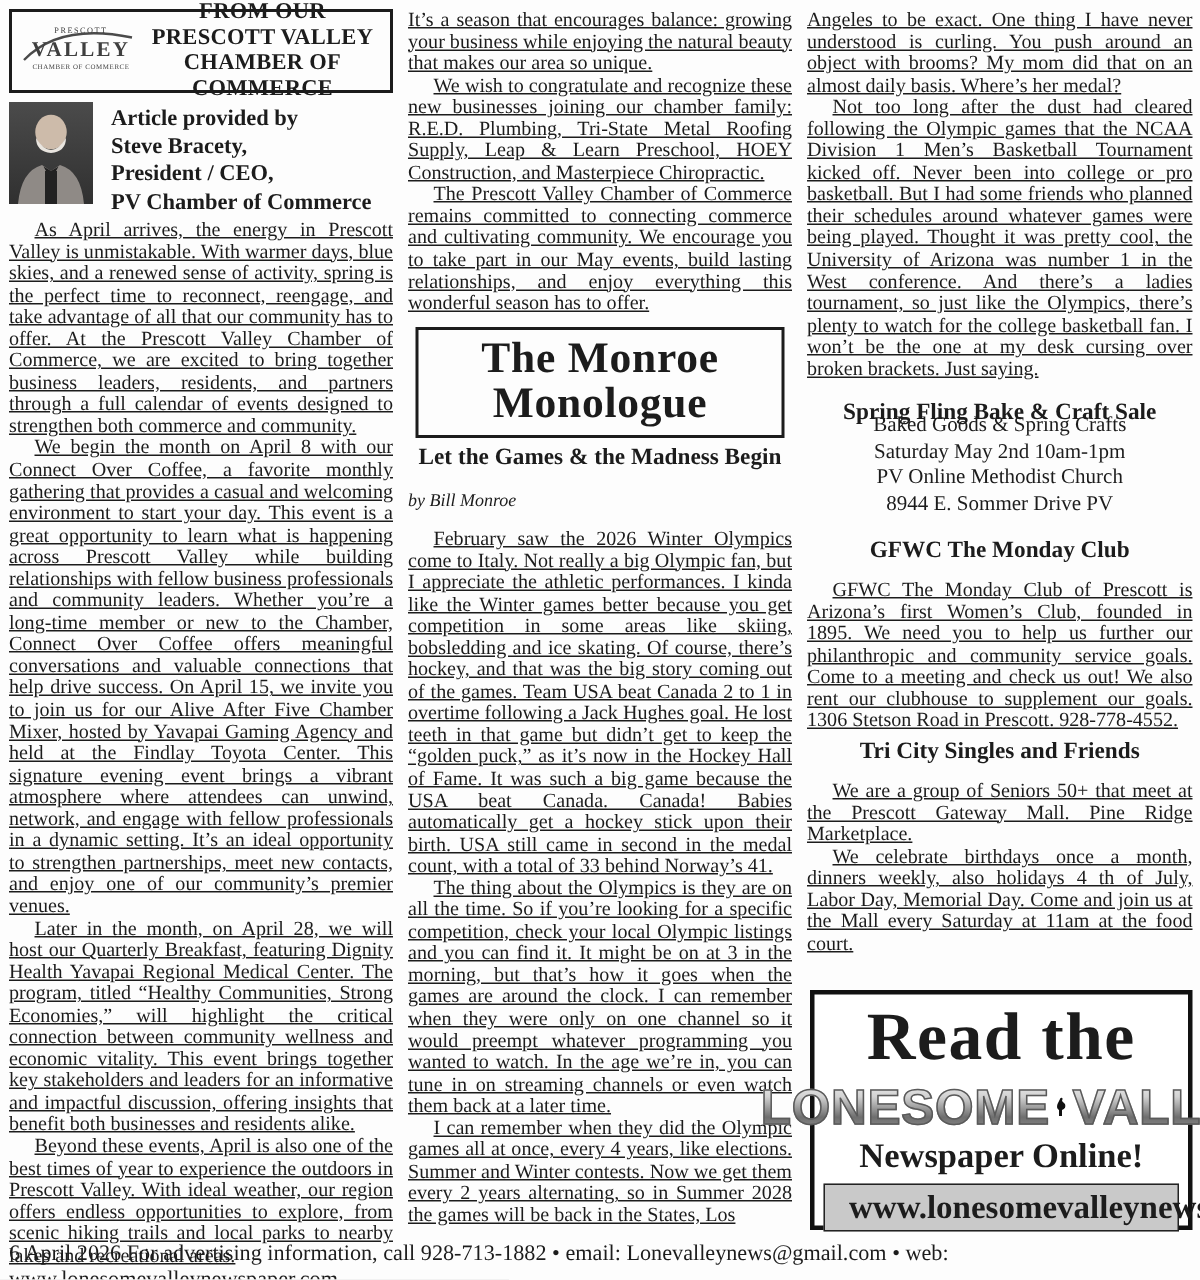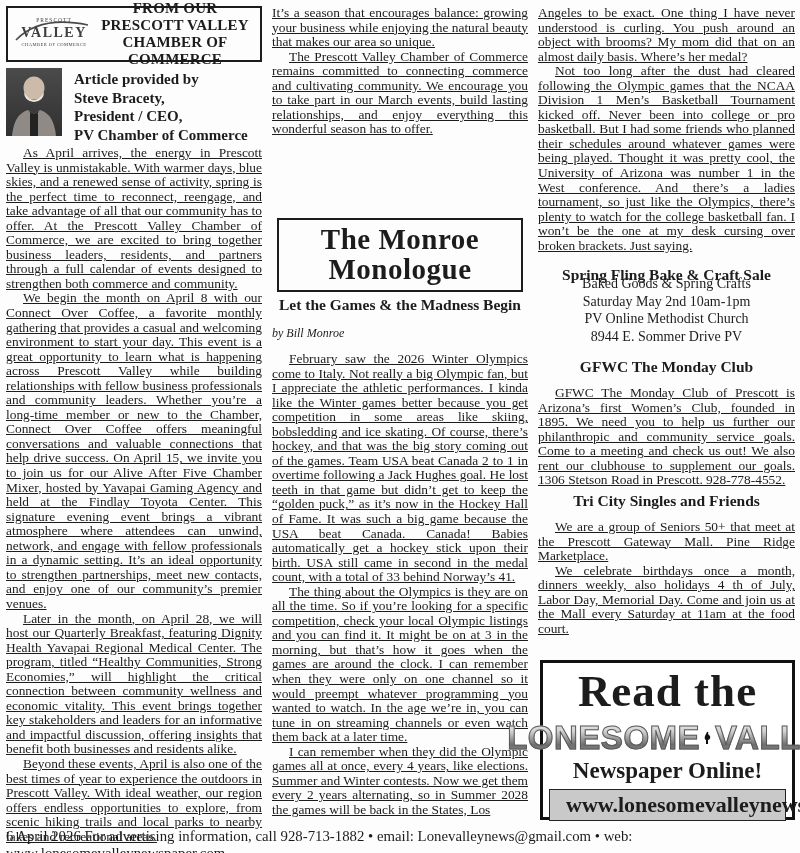--- a/index.html
+++ b/index.html
@@ -107,21 +107,22 @@
       <p class="body indent">We begin the month on April 8 with our Connect Over Coffee, a favorite monthly gathering that provides a casual and welcoming environment to start your day. This event is a great opportunity to learn what is happening across Prescott Valley while building relationships with fellow business professionals and community leaders. Whether you’re a long-time member or new to the Chamber, Connect Over Coffee offers meaningful conversations and valuable connections that help drive success. On April 15, we invite you to join us for our Alive After Five Chamber Mixer, hosted by Yavapai Gaming Agency and held at the Findlay Toyota Center. This signature evening event brings a vibrant atmosphere where attendees can unwind, network, and engage with fellow professionals in a dynamic setting. It’s an ideal opportunity to strengthen partnerships, meet new contacts, and enjoy one of our community’s premier venues.</p>
       <p class="body indent">Later in the month, on April 28, we will host our Quarterly Breakfast, featuring Dignity Health Yavapai Regional Medical Center. The program, titled “Healthy Communities, Strong Economies,” will highlight the critical connection between community wellness and economic vitality. This event brings together key stakeholders and leaders for an informative and impactful discussion, offering insights that benefit both businesses and residents alike.</p>
       <p class="body indent">Beyond these events, April is also one of the best times of year to experience the outdoors in Prescott Valley. With ideal weather, our region offers endless opportunities to explore, from scenic hiking trails and local parks to nearby lakes and recreational areas.</p>
     </div>
   </div>
 
   <div class="col col2">
 
     <div class="abs" style="top:0">
       <p class="body">It’s a season that encourages balance: growing your business while enjoying the natural beauty that makes our area so unique.</p>
-      <p class="body indent">The Prescott Valley Chamber of Commerce remains committed to connecting commerce and cultivating community. We encourage you to take part in our March events, build lasting relationships, and enjoy everything this wonderful season has to offer.</p>
+      <p class="body indent">We wish to congratulate and recognize these new businesses joining our chamber family: R.E.D. Plumbing, Tri-State Metal Roofing Supply, Leap &amp; Learn Preschool, HOEY Construction, and Masterpiece Chiropractic.</p>
+      <p class="body indent">The Prescott Valley Chamber of Commerce remains committed to connecting commerce and cultivating community. We encourage you to take part in our May events, build lasting relationships, and enjoy everything this wonderful season has to offer.</p>
     </div>
 
     <div class="abs headline" style="top:290px">Let the Games &amp; the Madness Begin</div>
 
     <div class="abs monroe-box" style="top:212px">
       <div class="monroe-title">The Monroe</div>
       <div class="monroe-title">Monologue</div>
     </div>
 
     <div class="abs byline" style="top:320px">by Bill Monroe</div>

